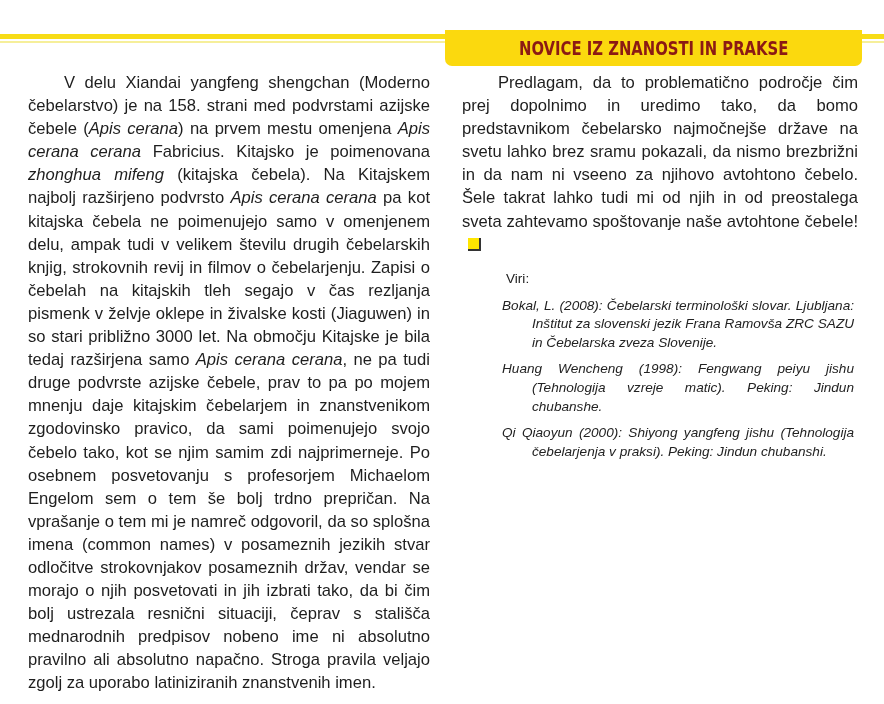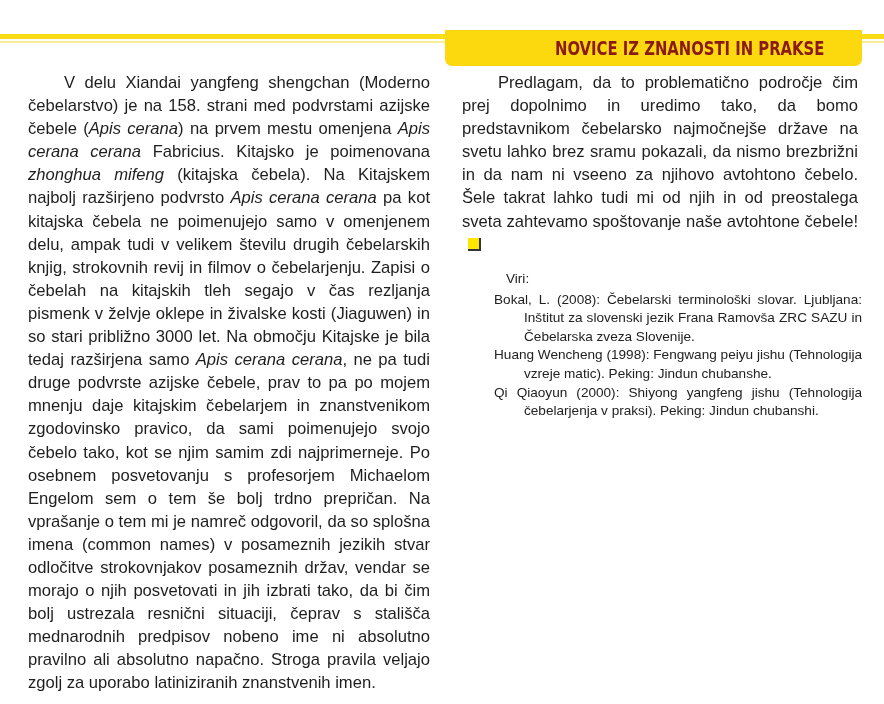--- a/index.html
+++ b/index.html
@@ -12,21 +12,21 @@
     position: absolute; left: 0; top: 34px; width: 884px; height: 5px;
     background: #f7dc16;
   }
   .rule-thin {
     position: absolute; left: 0; top: 41px; width: 884px; height: 2px;
     background: #f6ef9a;
   }
   .section-band {
     position: absolute; left: 445px; top: 30px; width: 417px; height: 36px;
     background: #fbd90e; border-radius: 0 0 7px 7px;
-    display: flex; align-items: center; justify-content: flex-end;
+    display: flex; align-items: center; justify-content: center;
   }
   .section-title {
     font-family: "DejaVu Sans", sans-serif; font-weight: bold;
     font-size: 19px; color: #8b1a14; letter-spacing: 0px;
     transform: scaleX(0.78); white-space: nowrap;
   }
   .col {
     position: absolute; font-size: 16.6px; line-height: 23.1px;
     text-align: justify; hyphens: manual;
   }
@@ -37,21 +37,21 @@
   .end-mark {
     display: inline-block; width: 11px; height: 11px; background: #ffe600;
     border-right: 2px solid #333; border-bottom: 2px solid #333;
     vertical-align: -1px; margin-left: 6px;
   }
   .refs {
     position: absolute; left: 494px; top: 270px; width: 368px;
     font-size: 13.6px; line-height: 18.6px; color: #222;
   }
   .refs-heading { margin: 0 0 2px 12px; }
-  .ref { margin: 0; padding-left: 30px; text-indent: -30px; text-align: justify; }
+  .ref { margin: 8px; padding-left: 30px; text-indent: -30px; text-align: justify; font-style: italic; }
 </style>
 </head>
 <body>
 
 <div class="rule-top"></div>
 <div class="rule-thin"></div>
 <div class="section-band">
   <span class="section-title">NOVICE IZ ZNANOSTI IN PRAKSE</span>
 </div>
 

